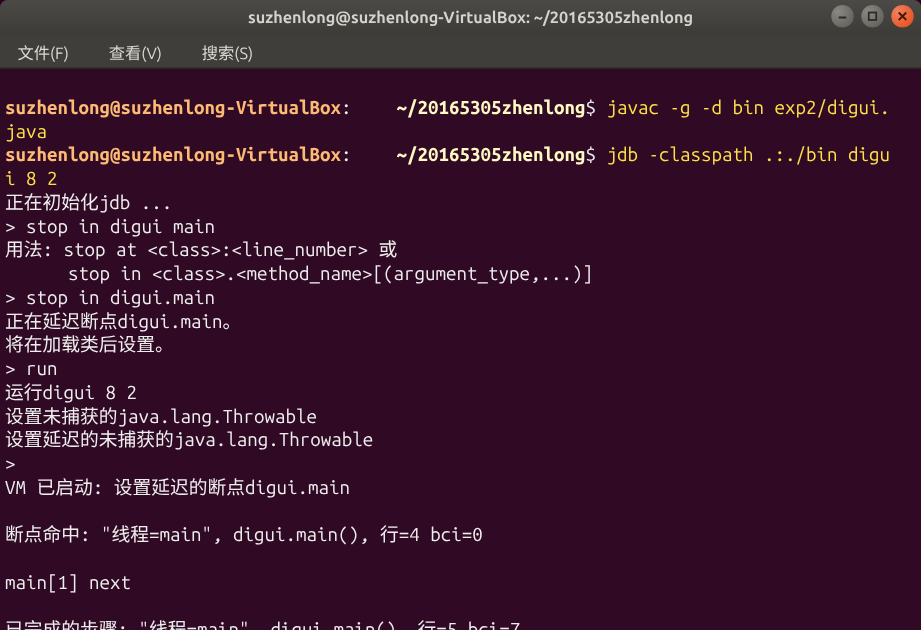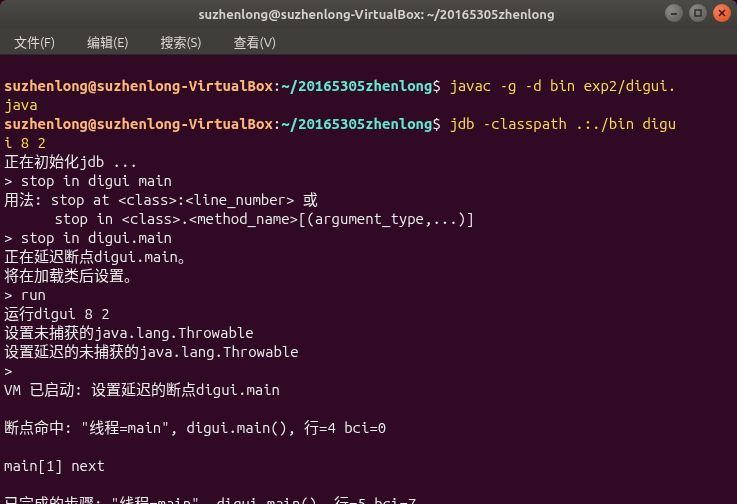--- a/index.html
+++ b/index.html
@@ -71,21 +71,21 @@
     font-size: 15px;
     line-height: 19px;
     color: #eee;
     white-space: pre-wrap;
     word-break: break-all;
     overflow: hidden;
   }
   .term-line { white-space: pre-wrap; }
   .user-host { color: #fdba74; font-weight: bold; }
   .colon { color: #eee; }
-  .pathc { color: #5eead4; font-weight: bold; }
+  .pathc { color: #fef9c3; font-weight: bold; margin-left: 36px; }
   .dollar { color: #eee; }
   .cmd { color: #fde047; }
 </style>
 </head>
 <body>
 
 <div class="title-bar">
   <span class="title-text">suzhenlong@suzhenlong-VirtualBox: ~/20165305zhenlong</span>
   <div class="window-btns">
     <div class="win-btn btn-min">
@@ -102,23 +102,22 @@
       <svg width="10" height="10" viewBox="0 0 10 10">
           <line x1="2" y1="2" x2="8" y2="8" stroke="#4a1805" stroke-width="1.6"></line>
           <line x1="8" y1="2" x2="2" y2="8" stroke="#4a1805" stroke-width="1.6"></line>
         </svg>
     </div>
   </div>
 </div>
 
 <div class="menu-bar">
   <div class="menu-item">文件(F)</div>
-  <div class="menu-item">编辑(E)</div>
+  <div class="menu-item">查看(V)</div>
   <div class="menu-item">搜索(S)</div>
-  <div class="menu-item">查看(V)</div>
 </div>
 
 <div class="terminal">
 <span class="term-line"><span class="user-host">suzhenlong@suzhenlong-VirtualBox</span><span class="colon">:</span><span class="pathc">~/20165305zhenlong</span><span class="dollar">$</span><span class="cmd"> </span><span class="cmd">javac -g -d bin exp2/digui.</span></span>
 <span class="term-line cmd">java</span>
 <span class="term-line"><span class="user-host">suzhenlong@suzhenlong-VirtualBox</span><span class="colon">:</span><span class="pathc">~/20165305zhenlong</span><span class="dollar">$</span><span class="cmd"> </span><span class="cmd">jdb -classpath .:./bin digu</span></span>
 <span class="term-line cmd">i 8 2</span>
 <span class="term-line">正在初始化jdb ...</span>
 <span class="term-line">&gt; stop in digui main</span>
 <span class="term-line">用法: stop at &lt;class&gt;:&lt;line_number&gt; 或</span>

